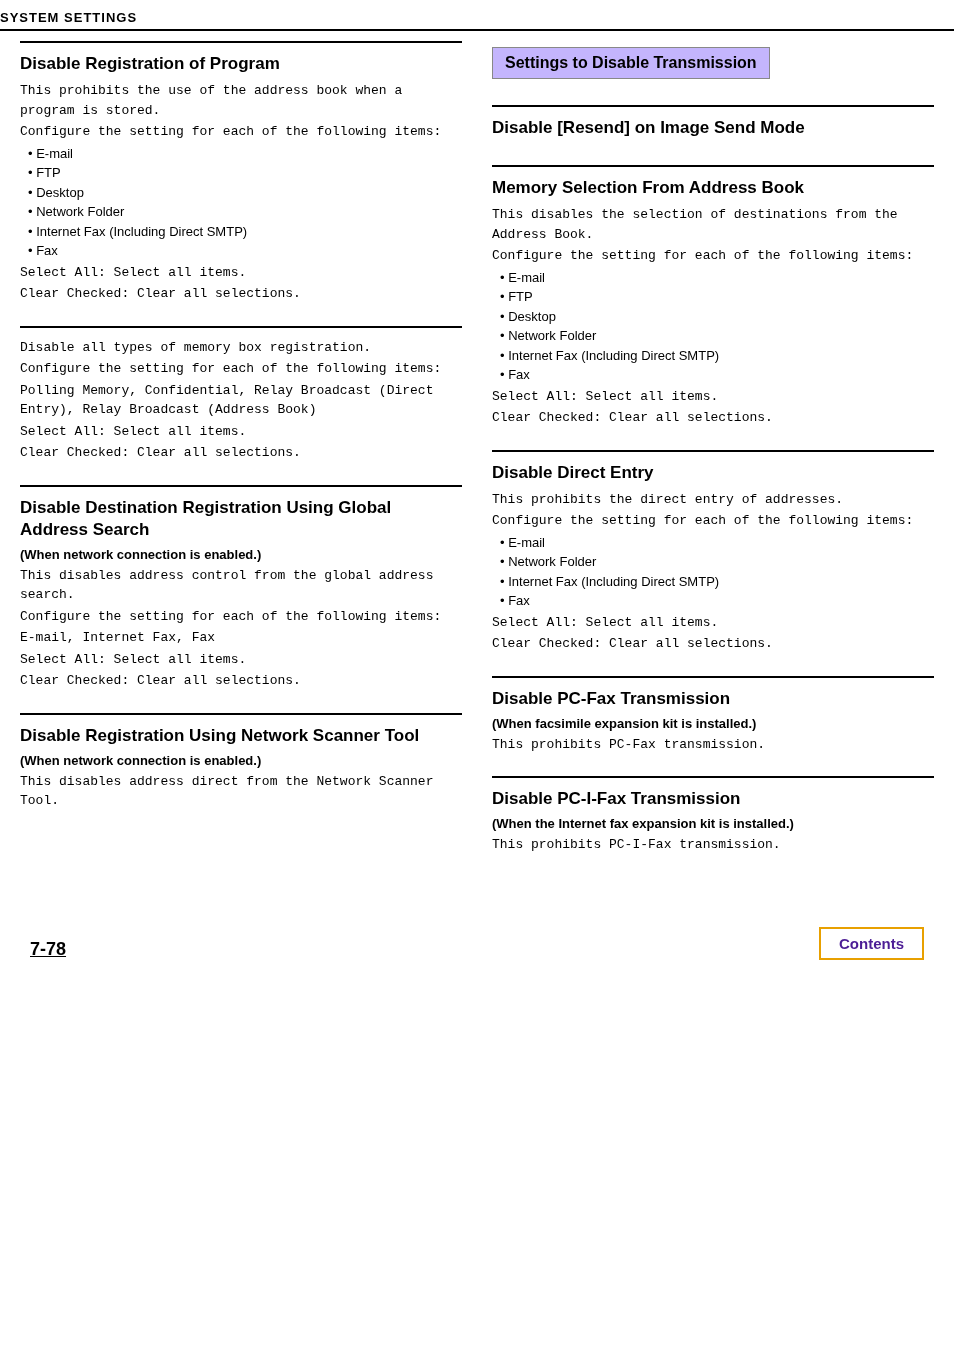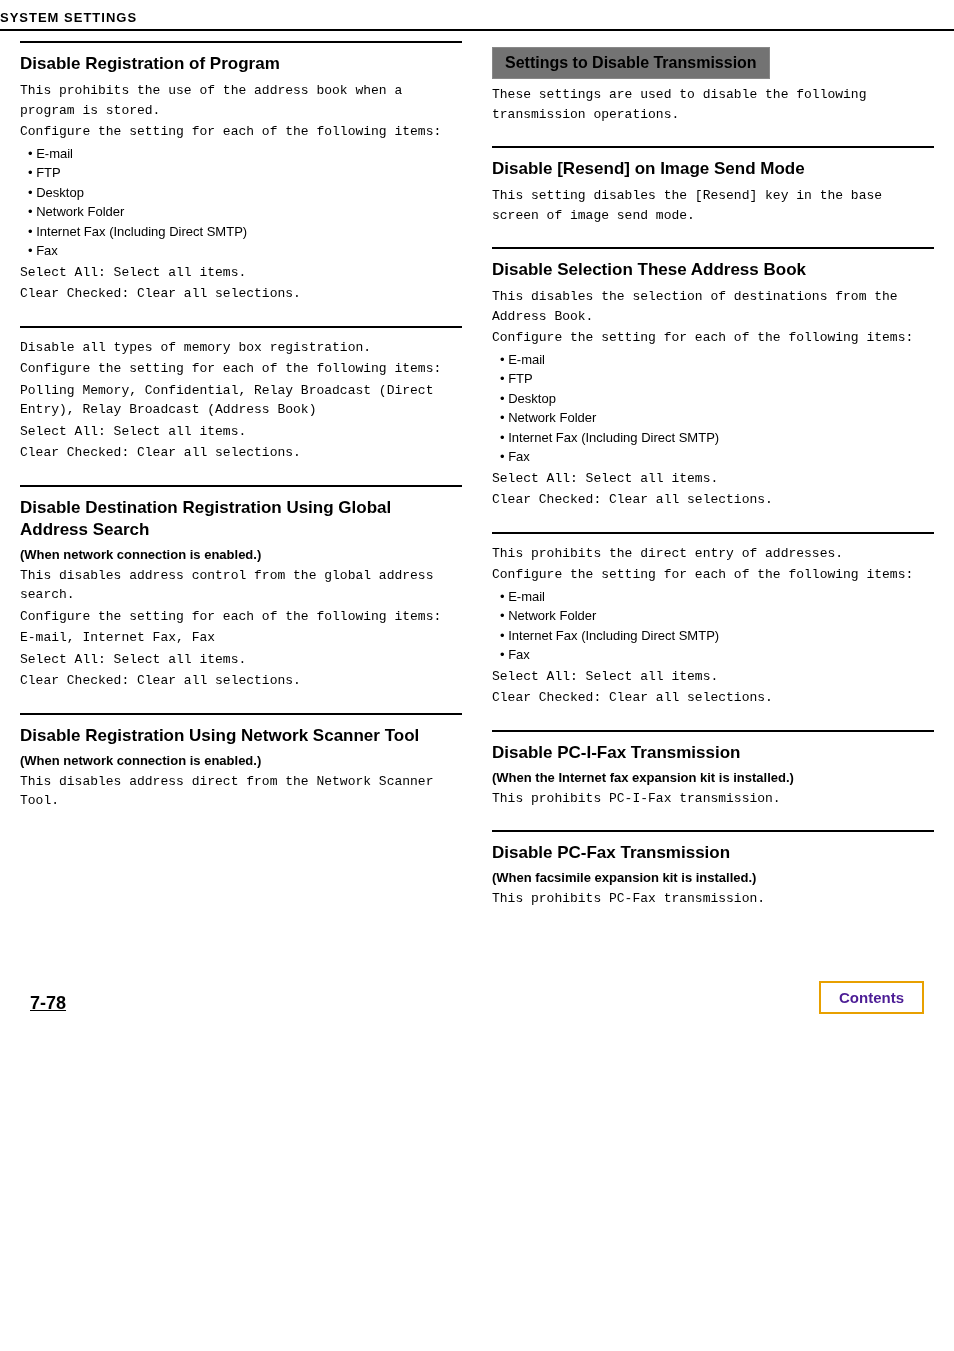--- a/index.html
+++ b/index.html
@@ -76,21 +76,21 @@
       list-style: none;
       padding-left: 8px;
       margin: 2px 0;
     }
 
     .bullet-list li::before {
       content: "• ";
     }
 
     .settings-to-disable-box {
-      background: #737373;
+      background: #c4b5fd;
       border: 1px solid #888;
       padding: 6px 12px;
       display: inline-block;
       font-size: 16px;
       font-weight: bold;
       margin-bottom: 6px;
     }
 
     .settings-disable-section {
       padding: 6px 0 14px 0;
@@ -180,78 +180,73 @@
         <p>This disables address direct from the Network Scanner Tool.</p>
       </div>
     </div>
 
   </div>
 
   <div class="right-column">
 
     <div class="settings-disable-section">
       <div class="settings-to-disable-box">Settings to Disable Transmission</div>
-      <div class="section-body">
-        <p>These settings are used to disable the following transmission operations.</p>
-      </div>
     </div>
 
     <div class="section">
       <div class="section-title">Disable [Resend] on Image Send Mode</div>
-      <div class="section-body">
-        <p>This setting disables the [Resend] key in the base screen of image send mode.</p>
-      </div>
-    </div>
-
-    <div class="section">
-      <div class="section-title">Disable Selection These Address Book</div>
+    </div>
+
+    <div class="section">
+      <div class="section-title">Memory Selection From Address Book</div>
       <div class="section-body">
         <p>This disables the selection of destinations from the Address Book.</p>
         <p>Configure the setting for each of the following items:</p>
         <ul class="bullet-list">
           <li>E-mail</li>
           <li>FTP</li>
           <li>Desktop</li>
           <li>Network Folder</li>
           <li>Internet Fax (Including Direct SMTP)</li>
           <li>Fax</li>
         </ul>
         <p>Select All: Select all items.</p>
         <p>Clear Checked: Clear all selections.</p>
       </div>
     </div>
 
     <div class="section">
+      <div class="section-title">Disable Direct Entry</div>
       <div class="section-body">
         <p>This prohibits the direct entry of addresses.</p>
         <p>Configure the setting for each of the following items:</p>
         <ul class="bullet-list">
           <li>E-mail</li>
           <li>Network Folder</li>
           <li>Internet Fax (Including Direct SMTP)</li>
           <li>Fax</li>
         </ul>
         <p>Select All: Select all items.</p>
         <p>Clear Checked: Clear all selections.</p>
       </div>
     </div>
 
     <div class="section">
+      <div class="section-title">Disable PC-Fax Transmission</div>
+      <div class="section-subtitle">(When facsimile expansion kit is installed.)</div>
+      <div class="section-body">
+        <p>This prohibits PC-Fax transmission.</p>
+      </div>
+    </div>
+
+    <div class="section">
       <div class="section-title">Disable PC-I-Fax Transmission</div>
       <div class="section-subtitle">(When the Internet fax expansion kit is installed.)</div>
       <div class="section-body">
         <p>This prohibits PC-I-Fax transmission.</p>
-      </div>
-    </div>
-
-    <div class="section">
-      <div class="section-title">Disable PC-Fax Transmission</div>
-      <div class="section-subtitle">(When facsimile expansion kit is installed.)</div>
-      <div class="section-body">
-        <p>This prohibits PC-Fax transmission.</p>
       </div>
     </div>
 
   </div>
 </div>
 
 <div class="footer-bar">
   <span class="page-number">7-78</span>
   <button class="contents-button">Contents</button>
 </div>

